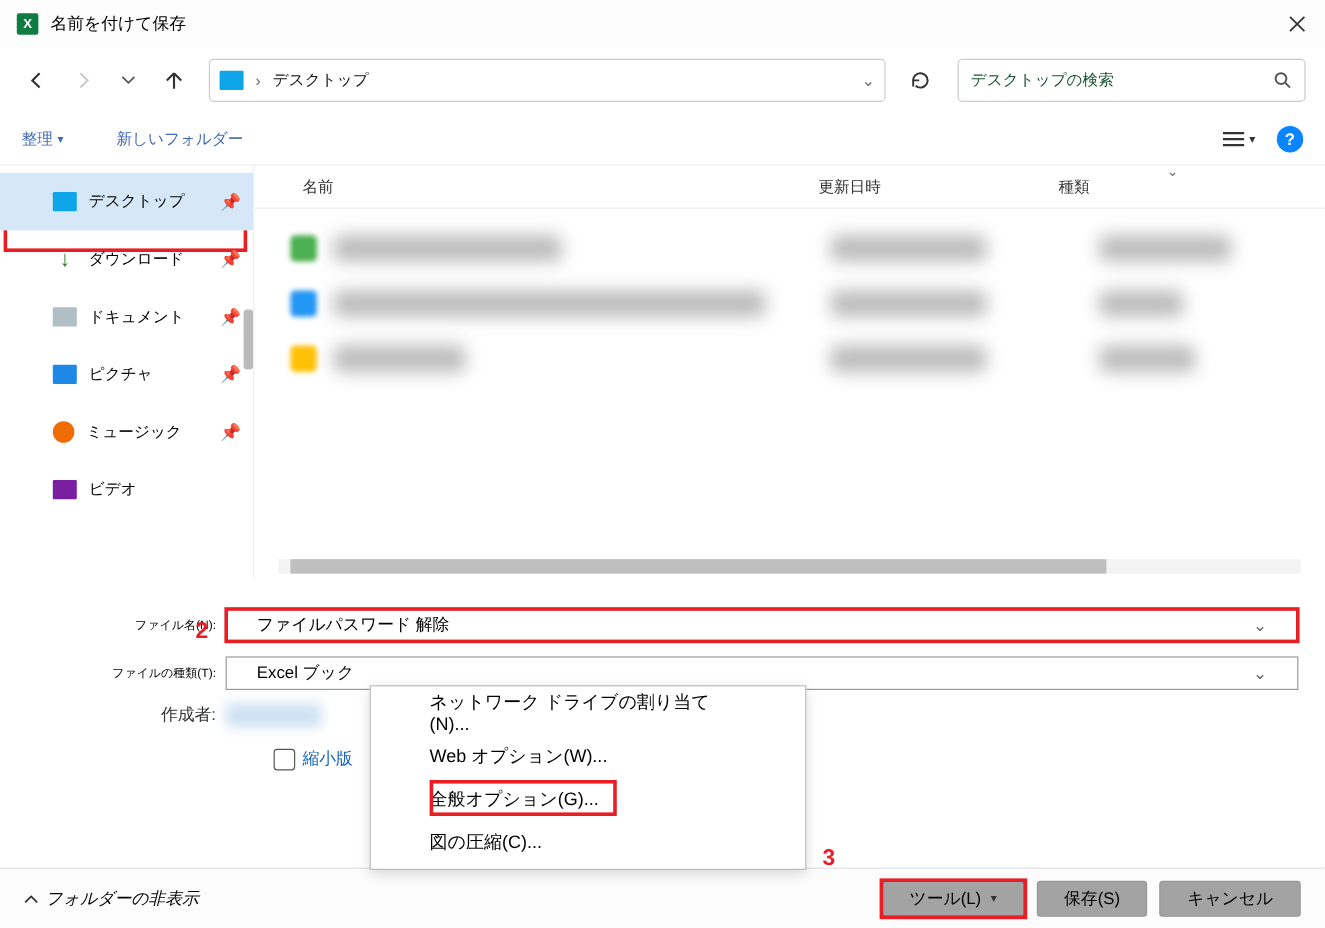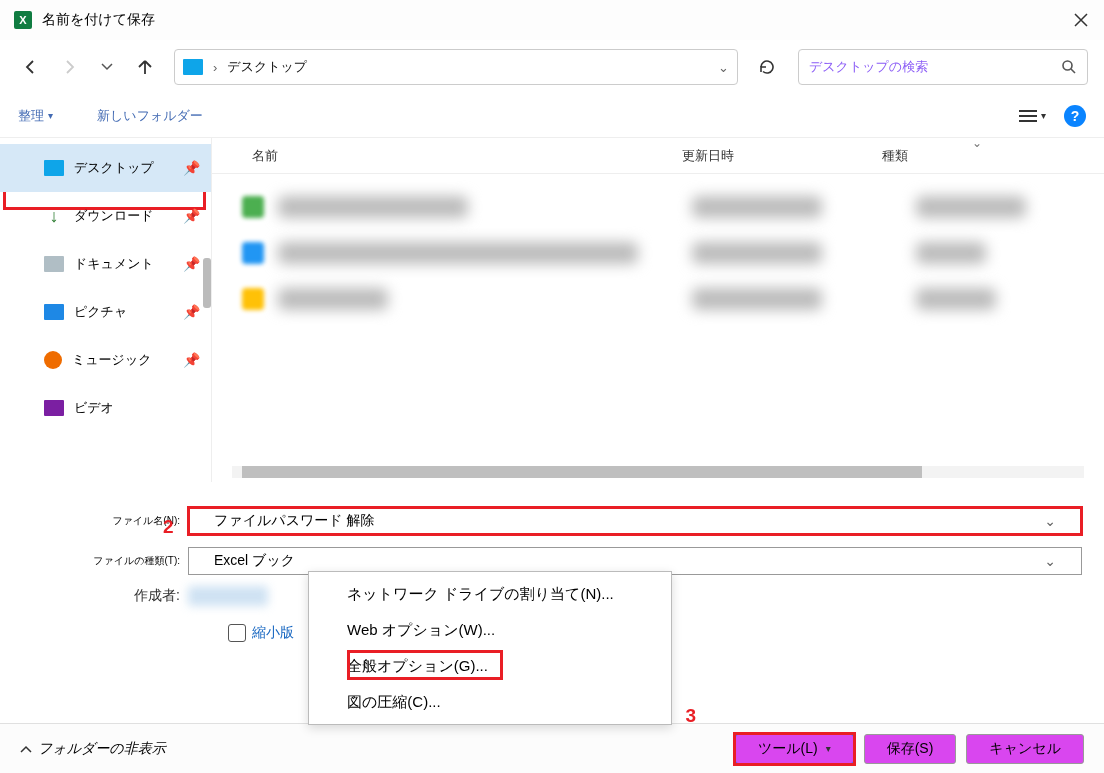--- a/index.html
+++ b/index.html
@@ -11,21 +11,21 @@
 .titlebar .close { margin-left: auto; width: 46px; height: 40px; display: flex; align-items: center; justify-content: center; font-size: 18px; cursor: pointer; }
 
 .navrow { height: 54px; display: flex; align-items: center; padding: 0 16px; gap: 8px; background: #fff; }
 .navbtn { width: 30px; height: 30px; display: flex; align-items: center; justify-content: center; color: #555; cursor: pointer; }
 .navbtn.disabled { color: #ccc; }
 .pathbar { flex: 1; height: 36px; border: 1px solid #ccc; display: flex; align-items: center; padding: 0 8px; gap: 10px; border-radius: 4px; margin: 0 6px; }
 .pathbar .loc-icon { width: 20px; height: 16px; background: #0ea5e9; border-radius: 1px; }
 .pathbar .sep { color: #666; }
 .pathbar .crumb { color: #111; }
 .pathbar .spacer { flex: 1; }
-.searchbox { width: 290px; height: 36px; border: 1px solid #ccc; display: flex; align-items: center; padding: 0 10px; color: #8b5cf6; border-radius: 4px; margin-left: 8px; }
+.searchbox { width: 290px; height: 36px; border: 1px solid #ccc; display: flex; align-items: center; padding: 0 10px; color: #14532d; border-radius: 4px; margin-left: 8px; }
 .searchbox .sicon { margin-left: auto; color: #555; }
 
 .toolbar { height: 44px; display: flex; align-items: center; padding: 0 18px; gap: 24px; border-bottom: 1px solid #eee; }
 .toolbar .organize { color: #426ab3; display: flex; align-items: center; gap: 4px; }
 .toolbar .newfolder { color: #426ab3; margin-left: 20px; }
 .toolbar .rightside { margin-left: auto; display: flex; align-items: center; gap: 18px; }
 .viewbtn { display: flex; align-items: center; gap: 4px; color: #333; }
 .helpbtn { width: 22px; height: 22px; border-radius: 50%; background: #0a84ff; color: #fff; display: flex; align-items: center; justify-content: center; font-size: 14px; font-weight: bold; }
 
 .body { display: flex; height: 344px; }
@@ -77,26 +77,26 @@
 .metarow .tag-l { margin-left: 270px; }
 .metarow .tag-v { color: #1565c0; margin-left: 6px; }
 
 .thumbnail-row { display: flex; align-items: center; padding-left: 218px; }
 .checkbox { width: 18px; height: 18px; border: 1px solid #555; border-radius: 3px; margin-right: 6px; }
 .thumbnail-row span { color: #1565c0; font-size: 14px; }
 
 .footer { position: absolute; left: 0; right: 0; bottom: 0; height: 50px; border-top: 1px solid #e0e0e0; display: flex; align-items: center; padding: 0 20px; gap: 10px; background: #fcfcfc; }
 .footer .hide { display: flex; align-items: center; gap: 6px; font-size: 14px; font-style: italic; }
 .footer .spacer { flex: 1; }
-.btn { height: 30px; padding: 0 22px; border: 1px solid #999; background: #d946ef; border-radius: 3px; font-size: 14px; cursor: pointer; display: flex; align-items: center; justify-content: center; }
+.btn { height: 30px; padding: 0 22px; border: 1px solid #999; background: #a3a3a3; border-radius: 3px; font-size: 14px; cursor: pointer; display: flex; align-items: center; justify-content: center; }
 .btn-tools { position: relative; border: 1px solid #0a84ff; display: flex; gap: 8px; }
 .redbox-3 { position: absolute; left: -3px; top: -3px; right: -3px; bottom: -3px; border: 3px solid #e91e25; pointer-events: none; }
 .label3 { right: 408px; bottom: 46px; }
 
-.tools-menu { position: absolute; left: 308px; bottom: 48px; width: 364px; border: 1px solid #bbb; background: #fff; box-shadow: 0 3px 10px rgba(0,0,0,0.15); padding: 4px 0; z-index: 10; }
+.tools-menu { position: absolute; left: 308px; bottom: 48px; width: 364px; border: 1px solid #bbb; background: #fff; box-shadow: 0 3px 10px rgba(0,0,0,0.15); padding: 4px 11px; z-index: 10; }
 .tools-menu .mi { height: 36px; display: flex; align-items: center; padding: 0 38px; font-size: 15px; position: relative; }
 .redbox-4 { position: absolute; left: 38px; top: 2px; width: 156px; height: 30px; border: 3px solid #e91e25; pointer-events: none; }
 .label4 { left: 326px; bottom: 85px; }
 
 svg { display: block; }
 </style>
 </head>
 <body>
 
 <div class="titlebar">

